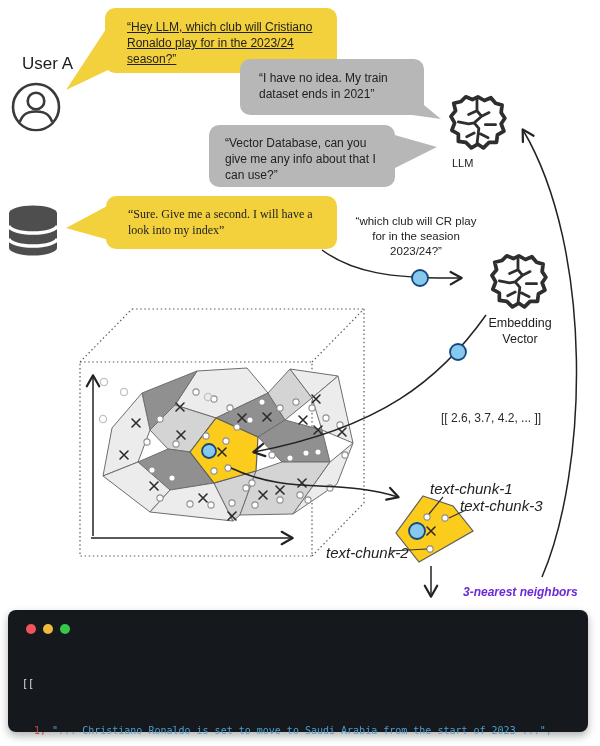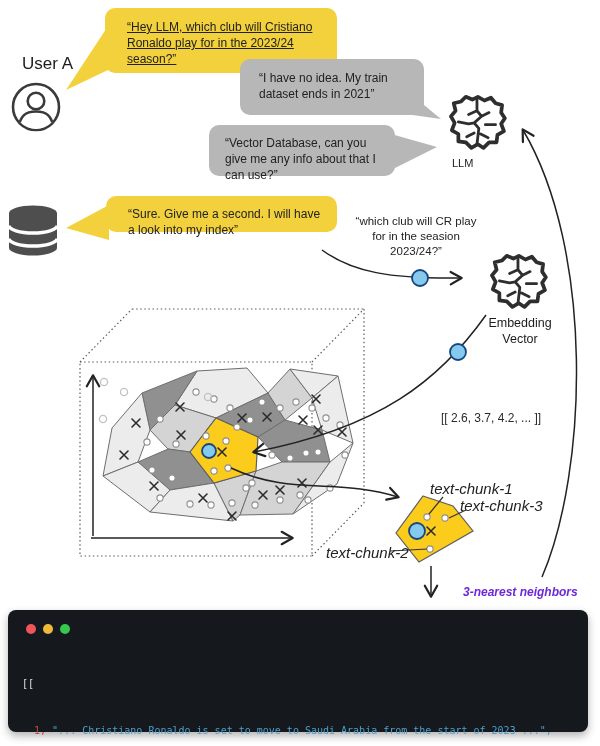--- a/index.html
+++ b/index.html
@@ -20,22 +20,22 @@
          font-family:"Liberation Sans",sans-serif;color:#1c1c1c;}
   .layer{position:absolute;left:0;top:0;}
   .txt{position:absolute;z-index:2;}
 
   
   .bubble{position:absolute;z-index:2;border-radius:10px;font-size:12px;line-height:1.34;color:#222;}
   .bubble.yellow{background:var(--c-bubble-yellow);}
   .bubble.gray{background:var(--c-bubble-gray);}
   .b1{left:105px;top:8px;width:232px;height:65px;padding:11px 8px 0 22px;box-sizing:border-box;text-decoration:underline;}
   .b2{left:209px;top:59px;width:184px;height:56px;padding:11px 6px 0 19px;box-sizing:border-box;margin-left:31px;}
-  .b3{left:209px;top:125px;width:186px;height:51px;padding:10px 12px 0 16px;box-sizing:border-box;}
-  .b4{left:106px;top:196px;width:231px;height:36px;padding:10px 8px 0 22px;box-sizing:border-box;}
+  .b3{left:209px;top:125px;width:186px;height:62px;padding:10px 12px 0 16px;box-sizing:border-box;}
+  .b4{left:106px;top:196px;width:231px;height:53px;padding:10px 8px 0 22px;box-sizing:border-box;font-family:Liberation Serif, serif;}
 
   .user-label{left:9px;top:54px;font-size:17px;margin-left:13px;}
   .llm-label{left:452px;top:157px;width:52px;text-align:left;font-size:11px;}
   .emb-label{left:477px;top:315px;width:86px;text-align:center;font-size:12.5px;line-height:1.3;}
   .query-text{left:351px;top:214px;width:130px;text-align:center;font-size:11.5px;line-height:1.32;color:#222;}
   .vector-text{left:441px;top:411px;font-size:12px;color:#2b2b2b;}
   .chunk-label{font-style:italic;font-size:15px;color:#222;}
   .c1{left:430px;top:480px;}
   .c3{left:460px;top:497px;}
   .c2{left:326px;top:544px;}

